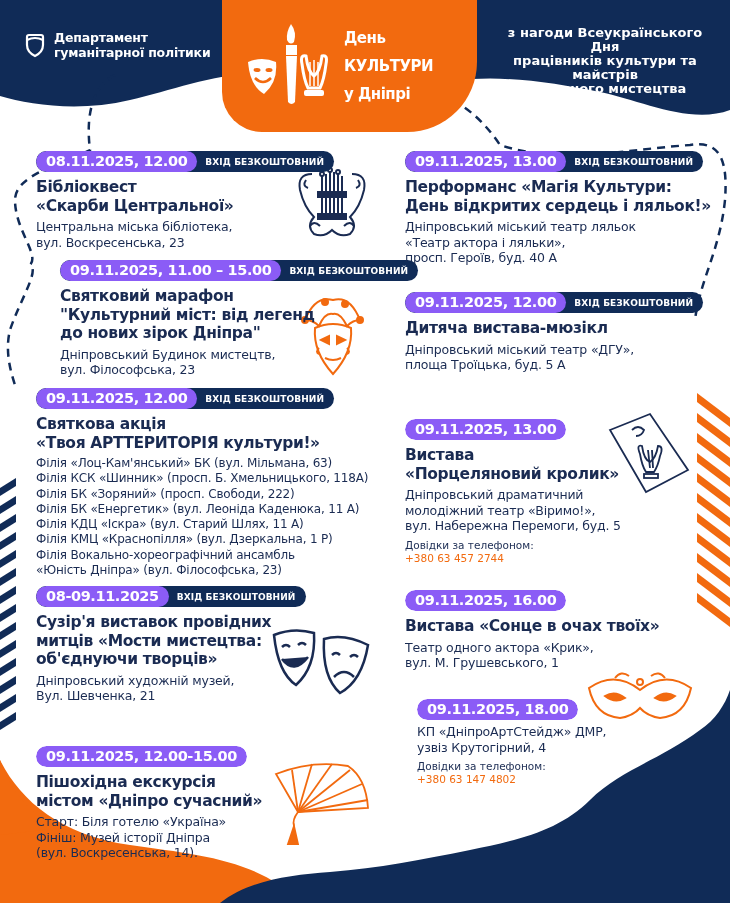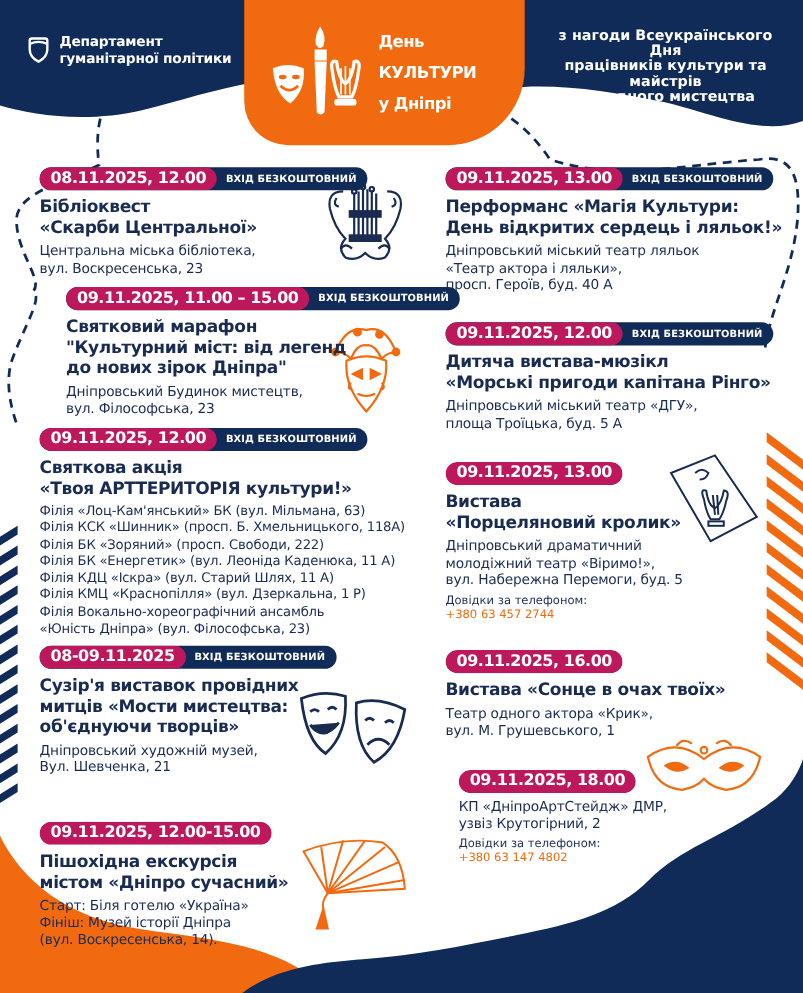--- a/index.html
+++ b/index.html
@@ -8,21 +8,21 @@
   .bg-layer { position: absolute; left: 0; top: 0; width: 730px; height: 903px; z-index: 0; }
   .header { position: absolute; left: 0; top: 0; width: 592px; height: 140px; z-index: 2; }
   .dept { position: absolute; left: 24px; top: 30px; display: flex; align-items: center; gap: 8px; color: #fff; }
   .dept-text { font-size: 12.5px; font-weight: bold; line-height: 15px; letter-spacing: -0.2px; }
   .title-block { position: absolute; left: 222px; top: 0; width: 255px; height: 132px; background: #f26a0f; border-radius: 0 0 70px 40px; }
   .title-icons { position: absolute; left: 20px; top: 20px; }
   .title-text { position: absolute; left: 122px; top: 24px; color: #fff; font-weight: bold; font-size: 15px; line-height: 28px; letter-spacing: -0.5px; }
   .occasion { position: absolute; left: 500px; top: 26px; width: 210px; text-align: center; color: #fff; font-size: 13px; font-weight: bold; line-height: 14px; }
   .event { position: absolute; z-index: 3; }
   .pill { display: inline-flex; align-items: center; height: 21px; border-radius: 11px; background: #102b57; overflow: hidden; }
-  .pill-date { background: #be185d; color: #fff; font-weight: bold; font-size: 14.5px; height: 21px; line-height: 21px; padding: 0 10px 0 10px; border-radius: 11px; letter-spacing: -0.4px; }
+  .pill-date { background: #8b5cf6; color: #fff; font-weight: bold; font-size: 14.5px; height: 21px; line-height: 21px; padding: 0 10px 0 10px; border-radius: 11px; letter-spacing: -0.4px; }
   .pill-free { color: #fff; font-size: 9px; font-weight: bold; padding: 0 10px 0 8px; letter-spacing: 0.1px; }
   .pill.no-free { background: transparent; }
   .ev-title { margin-top: 6px; font-weight: bold; font-size: 15.5px; line-height: 18.5px; color: #1a2b52; letter-spacing: -0.35px; white-space: nowrap; }
   .ev-addr { margin-top: 4px; font-size: 12.5px; line-height: 15.5px; color: #1a2b52; letter-spacing: -0.2px; white-space: nowrap; }
   .ev-contact-label { margin-top: 5px; font-size: 10.5px; line-height: 13px; color: #1a2b52; }
   .ev-phone { font-size: 10.5px; line-height: 13px; color: #f26a0f; }
   .deco { position: absolute; z-index: 2; }
 </style>
 </head>
 <body>
@@ -218,21 +218,20 @@
   </div>
 </div>
 
 <div class="event" style="left:405px; top:292px;">
   <div class="pill">
     <span class="pill-date">09.11.2025, 12.00</span>
     <span class="pill-free">ВХІД БЕЗКОШТОВНИЙ</span>
   </div>
   <div class="ev-title">
     <div>Дитяча вистава-мюзікл</div>
-    <div>«Морські пригоди капітана Рінго»</div>
   </div>
   <div class="ev-addr">
     <div>Дніпровський міський театр «ДГУ»,</div>
     <div>площа Троїцька, буд. 5 А</div>
   </div>
 </div>
 
 <div class="event" style="left:405px; top:419px;">
   <div class="pill no-free">
     <span class="pill-date">09.11.2025, 13.00</span>
@@ -262,21 +261,21 @@
     <div>вул. М. Грушевського, 1</div>
   </div>
 </div>
 
 <div class="event" style="left:405px; top:699px;margin-left:12px;">
   <div class="pill no-free">
     <span class="pill-date">09.11.2025, 18.00</span>
   </div>
   <div class="ev-addr">
     <div>КП «ДніпроАртСтейдж» ДМР,</div>
-    <div>узвіз Крутогірний, 2</div>
+    <div>узвіз Крутогірний, 4</div>
   </div>
   <div class="ev-contact-label">Довідки за телефоном:</div>
   <div class="ev-phone">+380 63 147 4802</div>
 </div>
 
 <svg class="deco" style="left:292px; top:162px;" width="80" height="80" viewBox="0 0 80 80">
   <g fill="none" stroke="#1a2b52" stroke-width="2">
     <path d="M20,12 Q5,12 8,28 Q12,45 22,55 Q14,64 22,72 Q32,76 40,68 Q48,76 58,72 Q66,64 58,55 Q68,45 72,28 Q75,12 60,12"></path>
     <path d="M14,18 Q10,24 16,26"></path>
       <path d="M66,18 Q70,24 64,26"></path>

